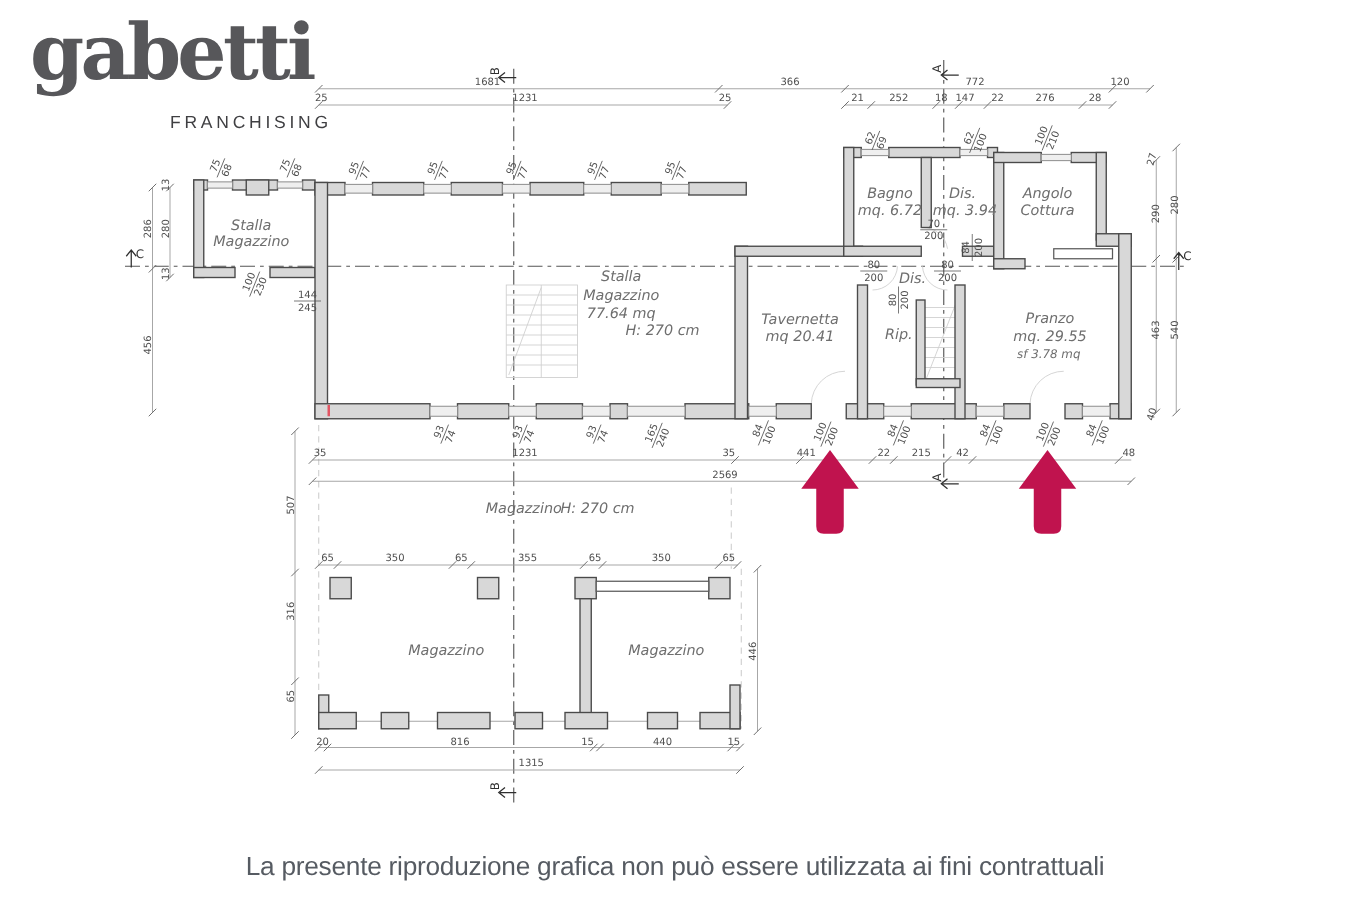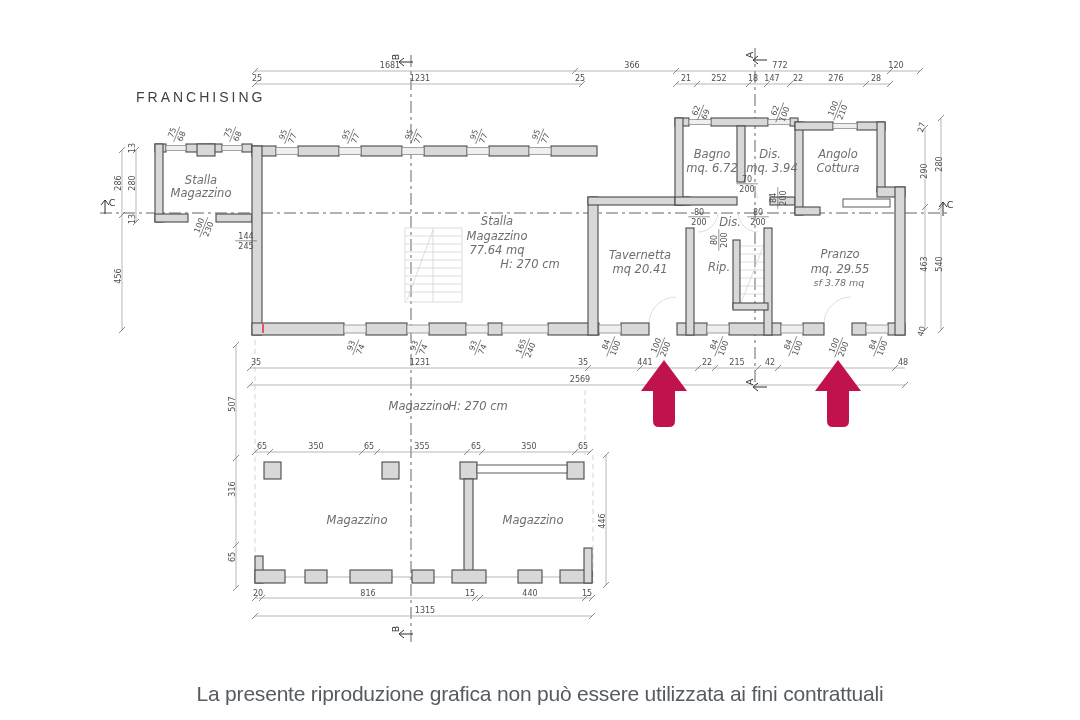--- a/index.html
+++ b/index.html
@@ -27,20 +27,21 @@
   .mletter{font-family:"DejaVu Sans",sans-serif;font-size:9.5px;fill:#2f2f2f;text-anchor:middle;}
   .fline{stroke:#4f4f4f;stroke-width:0.6;}
   .marrow{stroke:#2f2f2f;fill:none;stroke-width:1;}
 </style>
 </head>
 <body>
 
 <div class="page">
 
   <div class="logo">
+    <div class="brand">gabetti</div>
     <div class="sub">FRANCHISING</div>
   </div>
 
   <svg id="plan-svg" width="1080" height="720" viewBox="0 0 1080 720">
 
     <g>
       <line class="dashline" x1="100" y1="213" x2="950" y2="213"></line>
       <line class="dashline" x1="411" y1="55" x2="411" y2="645"></line>
       <line class="dashline" x1="755" y1="48" x2="755" y2="385"></line>
       <path class="ldash" d="M255 340V568M585 390V455M593 455V583"></path>

